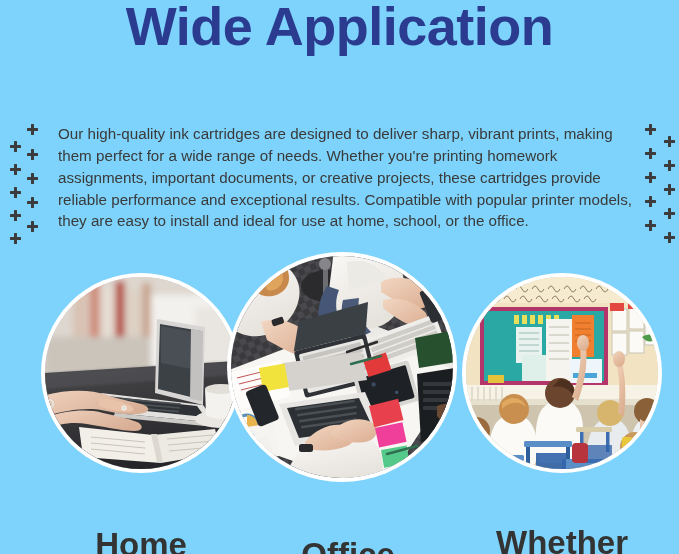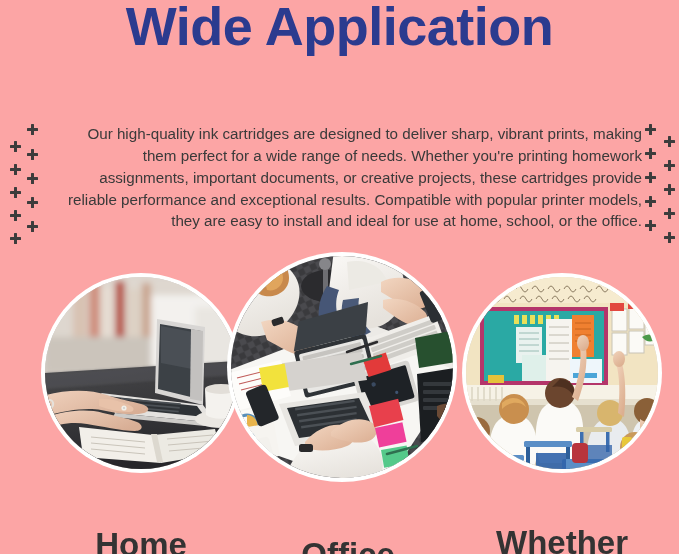--- a/index.html
+++ b/index.html
@@ -8,21 +8,21 @@
     background: #ffffff;
   }
   body {
     font-family: "Liberation Sans", sans-serif;
     -webkit-font-smoothing: antialiased;
   }
   #page {
     position: relative;
     width: 679px;
     height: 554px;
-    background: #fca5a5;
+    background: #7dd3fc;
     overflow: hidden;
   }
 
   
   #title {
     position: absolute;
     left: 0;
     top: -2px;
     width: 679px;
     text-align: center;
@@ -38,21 +38,21 @@
   
   #paragraph {
     position: absolute;
     left: 58px;
     top: 108px;
     width: 584px;
     font-family: "Liberation Sans", sans-serif;
     font-size: 15.2px;
     line-height: 21.8px;
     color: #3a3a3a;
-    text-align: right;
+    text-align: left;
   }
 
   
   .plus-group {
     position: absolute;
     top: 0;
     left: 0;
   }
   .plus {
     position: absolute;

